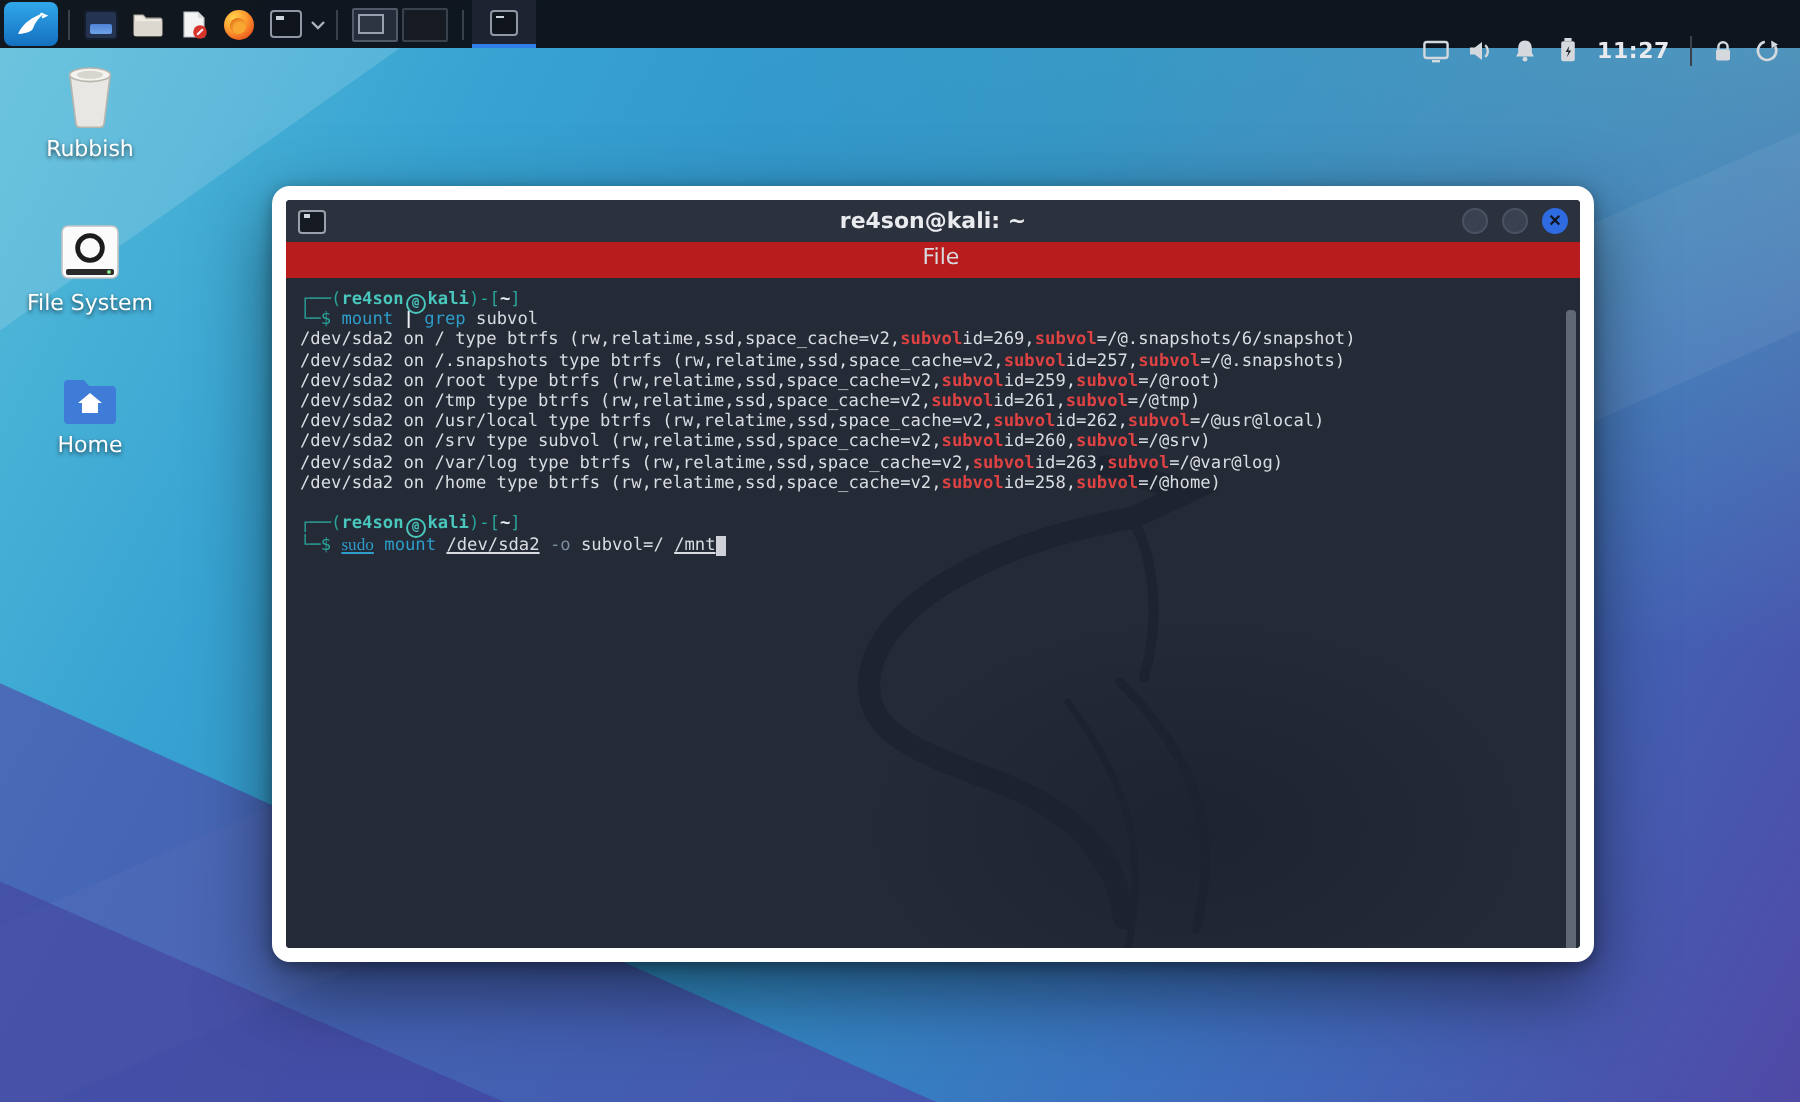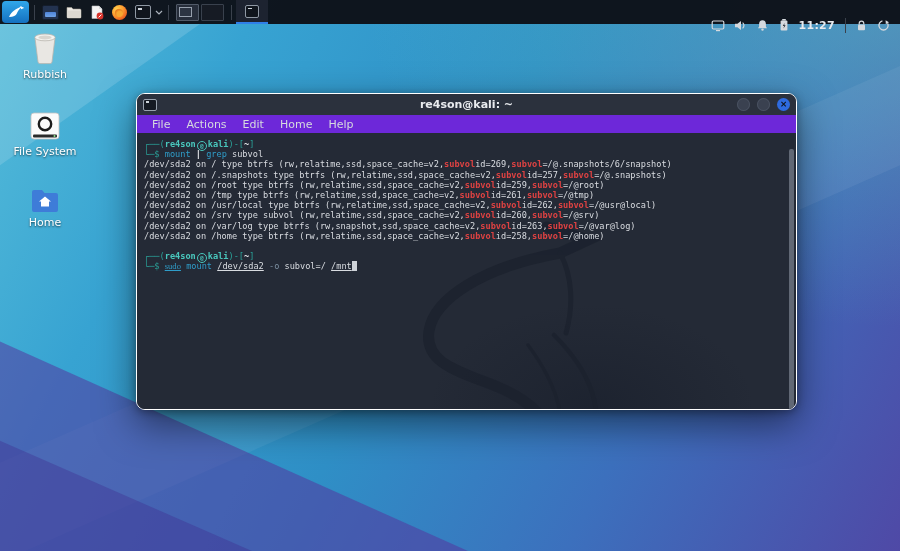--- a/index.html
+++ b/index.html
@@ -43,33 +43,33 @@
   .ic-ff{width:15px;height:15px;border-radius:50%;background:radial-gradient(circle at 32% 28%,#ffd24d 0%,#ff9d30 42%,#ec5b1d 78%,#d84310 100%);position:relative;}
   .ic-ff:after{content:"";position:absolute;left:3px;top:4px;width:8px;height:8px;border-radius:50%;
     background:radial-gradient(circle at 60% 65%,#f8a832 40%,#d9540f 95%);}
 
   
   .desk{position:absolute;left:8px;top:30px;width:74px;display:flex;flex-direction:column;align-items:center;z-index:5;gap:16px;}
   .dicon{width:74px;display:flex;flex-direction:column;align-items:center;cursor:pointer;margin-bottom:14px;}
   .dicon .lbl{margin-top:3px;font-size:11px;color:#fff;text-shadow:0 1px 2px rgba(0,0,0,.65);text-align:center;line-height:12px;}
 
   
-  .window{position:absolute;left:136px;top:93px;width:661px;height:317px;border-radius:9px;
+  .window{position:absolute;left:136px;top:93px;width:661px;height:388px;border-radius:9px;
     background:#242a36;box-shadow:0 14px 38px rgba(0,0,0,.5),0 2px 8px rgba(0,0,0,.35);z-index:20;overflow:hidden;
-    border:1px solid #ffffff;box-sizing:border-box;}
+    border:7px solid #ffffff;box-sizing:border-box;}
   .titlebar{height:21px;background:#2b313d;display:flex;align-items:center;position:relative;padding:0 6px;}
   .t-icon{width:12px;height:10px;border:1px solid #98a1ad;border-radius:2px;background:#151a23;position:relative;}
   .t-icon:after{content:"";position:absolute;left:1.5px;top:1.5px;width:3.5px;height:1.5px;background:#cdd3da;}
   .t-title{position:absolute;left:0;right:0;text-align:center;font-size:11px;font-weight:700;color:#e9ebef;pointer-events:none;}
   .t-btns{margin-left:auto;display:flex;gap:7px;align-items:center;z-index:2;}
   .wbtn{width:13px;height:13px;border-radius:50%;border:none;padding:0;cursor:pointer;}
   .wbtn.dim{background:#3a4150;box-shadow:inset 0 0 0 1px #4a5262;}
   .wbtn.close{background:#2e6be0;color:#10141c;font-size:8px;line-height:13px;text-align:center;font-weight:700;
     display:flex;align-items:center;justify-content:center;}
-  .menubar{height:18px;background:#6d28d9;display:flex;align-items:center;padding-left:8px;gap:2px;}
+  .menubar{height:18px;background:#b91c1c;display:flex;align-items:center;padding-left:8px;gap:2px;flex-direction:column;}
   .m-item{background:none;border:none;color:#d6dade;font-size:11px;font-family:"DejaVu Sans","Liberation Sans",sans-serif;
     padding:1px 7px;cursor:pointer;border-radius:2px;}
 
   .content{position:relative;height:362px;background:#242a36;overflow:hidden;}
   .watermark{position:absolute;left:185px;top:82px;width:360px;height:280px;opacity:.85;pointer-events:none;}
   .wmblob{position:absolute;left:290px;top:170px;width:330px;height:210px;pointer-events:none;
     background:radial-gradient(ellipse at 50% 50%,rgba(23,29,42,.55),rgba(23,29,42,0) 70%);}
   .lines{position:absolute;left:7px;top:6px;right:14px;font-family:"DejaVu Sans Mono","Liberation Mono",monospace;
     font-size:8.6px;letter-spacing:0;}
   .tline{white-space:pre;height:10.2px;line-height:10.2px;}
@@ -251,21 +251,21 @@
       </svg>
       <div class="lines">
           <div class="tline"><span class="t-p">┌──(</span><span class="t-u">re4son</span><span class="t-at">@</span><span class="t-u">kali</span><span class="t-p">)-[</span><span class="t-wb">~</span><span class="t-p">]</span></div>
           <div class="tline"><span class="t-p">└─$ </span><span class="t-c">mount</span><span class="t-w"> </span><span class="t-wb">|</span><span class="t-w"> </span><span class="t-c">grep</span><span class="t-w"> subvol</span></div>
           <div class="tline"><span class="t-w">/dev/sda2 on / type btrfs (rw,relatime,ssd,space_cache=v2,</span><span class="t-r">subvol</span><span class="t-w">id=269,</span><span class="t-r">subvol</span><span class="t-w">=/@.snapshots/6/snapshot)</span></div>
           <div class="tline"><span class="t-w">/dev/sda2 on /.snapshots type btrfs (rw,relatime,ssd,space_cache=v2,</span><span class="t-r">subvol</span><span class="t-w">id=257,</span><span class="t-r">subvol</span><span class="t-w">=/@.snapshots)</span></div>
           <div class="tline"><span class="t-w">/dev/sda2 on /root type btrfs (rw,relatime,ssd,space_cache=v2,</span><span class="t-r">subvol</span><span class="t-w">id=259,</span><span class="t-r">subvol</span><span class="t-w">=/@root)</span></div>
           <div class="tline"><span class="t-w">/dev/sda2 on /tmp type btrfs (rw,relatime,ssd,space_cache=v2,</span><span class="t-r">subvol</span><span class="t-w">id=261,</span><span class="t-r">subvol</span><span class="t-w">=/@tmp)</span></div>
           <div class="tline"><span class="t-w">/dev/sda2 on /usr/local type btrfs (rw,relatime,ssd,space_cache=v2,</span><span class="t-r">subvol</span><span class="t-w">id=262,</span><span class="t-r">subvol</span><span class="t-w">=/@usr@local)</span></div>
           <div class="tline"><span class="t-w">/dev/sda2 on /srv type subvol (rw,relatime,ssd,space_cache=v2,</span><span class="t-r">subvol</span><span class="t-w">id=260,</span><span class="t-r">subvol</span><span class="t-w">=/@srv)</span></div>
-          <div class="tline"><span class="t-w">/dev/sda2 on /var/log type btrfs (rw,snapshot,ssd,space_cache=v2,</span><span class="t-r">subvol</span><span class="t-w">id=263,</span><span class="t-r">subvol</span><span class="t-w">=/@var@log)</span></div>
+          <div class="tline"><span class="t-w">/dev/sda2 on /var/log type btrfs (rw,relatime,ssd,space_cache=v2,</span><span class="t-r">subvol</span><span class="t-w">id=263,</span><span class="t-r">subvol</span><span class="t-w">=/@var@log)</span></div>
           <div class="tline"><span class="t-w">/dev/sda2 on /home type btrfs (rw,relatime,ssd,space_cache=v2,</span><span class="t-r">subvol</span><span class="t-w">id=258,</span><span class="t-r">subvol</span><span class="t-w">=/@home)</span></div>
           <div class="tline">&nbsp;</div>
           <div class="tline"><span class="t-p">┌──(</span><span class="t-u">re4son</span><span class="t-at">@</span><span class="t-u">kali</span><span class="t-p">)-[</span><span class="t-wb">~</span><span class="t-p">]</span></div>
           <div class="tline"><span class="t-p">└─$ </span><span class="t-cu">sudo</span><span class="t-w"> </span><span class="t-c">mount</span><span class="t-w"> </span><span class="t-pa">/dev/sda2</span><span class="t-w"> </span><span class="t-o">-o</span><span class="t-w"> subvol=/ </span><span class="t-pa">/mnt</span><span class="t-blk"> </span></div>
         </div>
       <div class="scrollbar">
         <div class="thumb"></div>
       </div>
     </div>
   </section>

